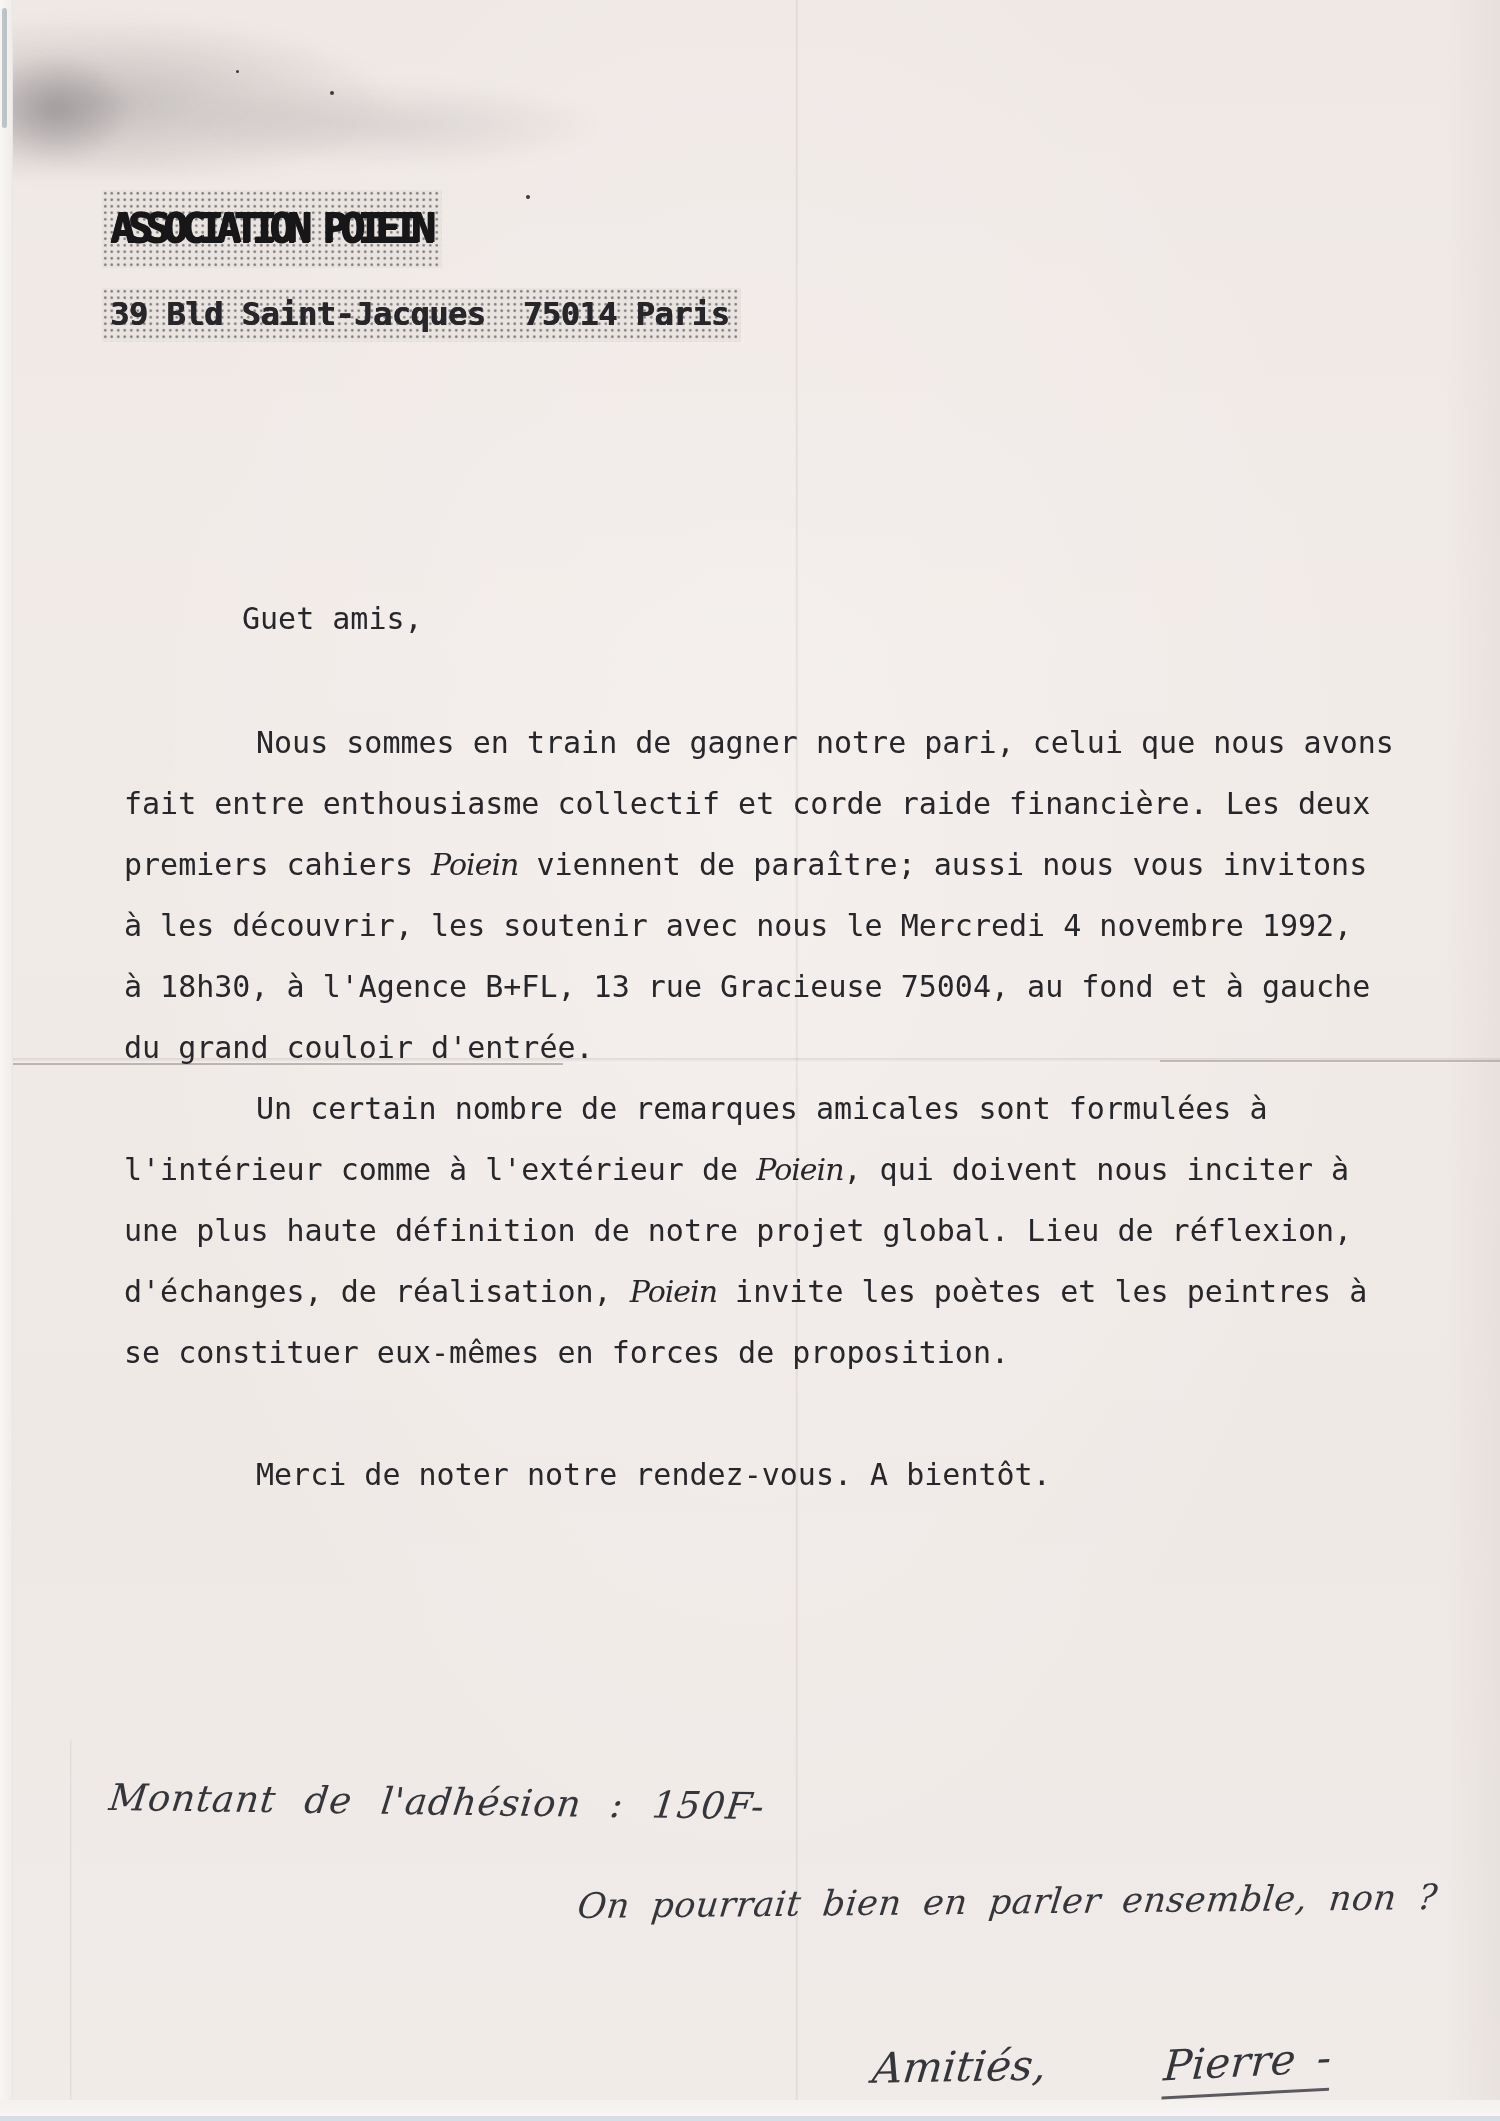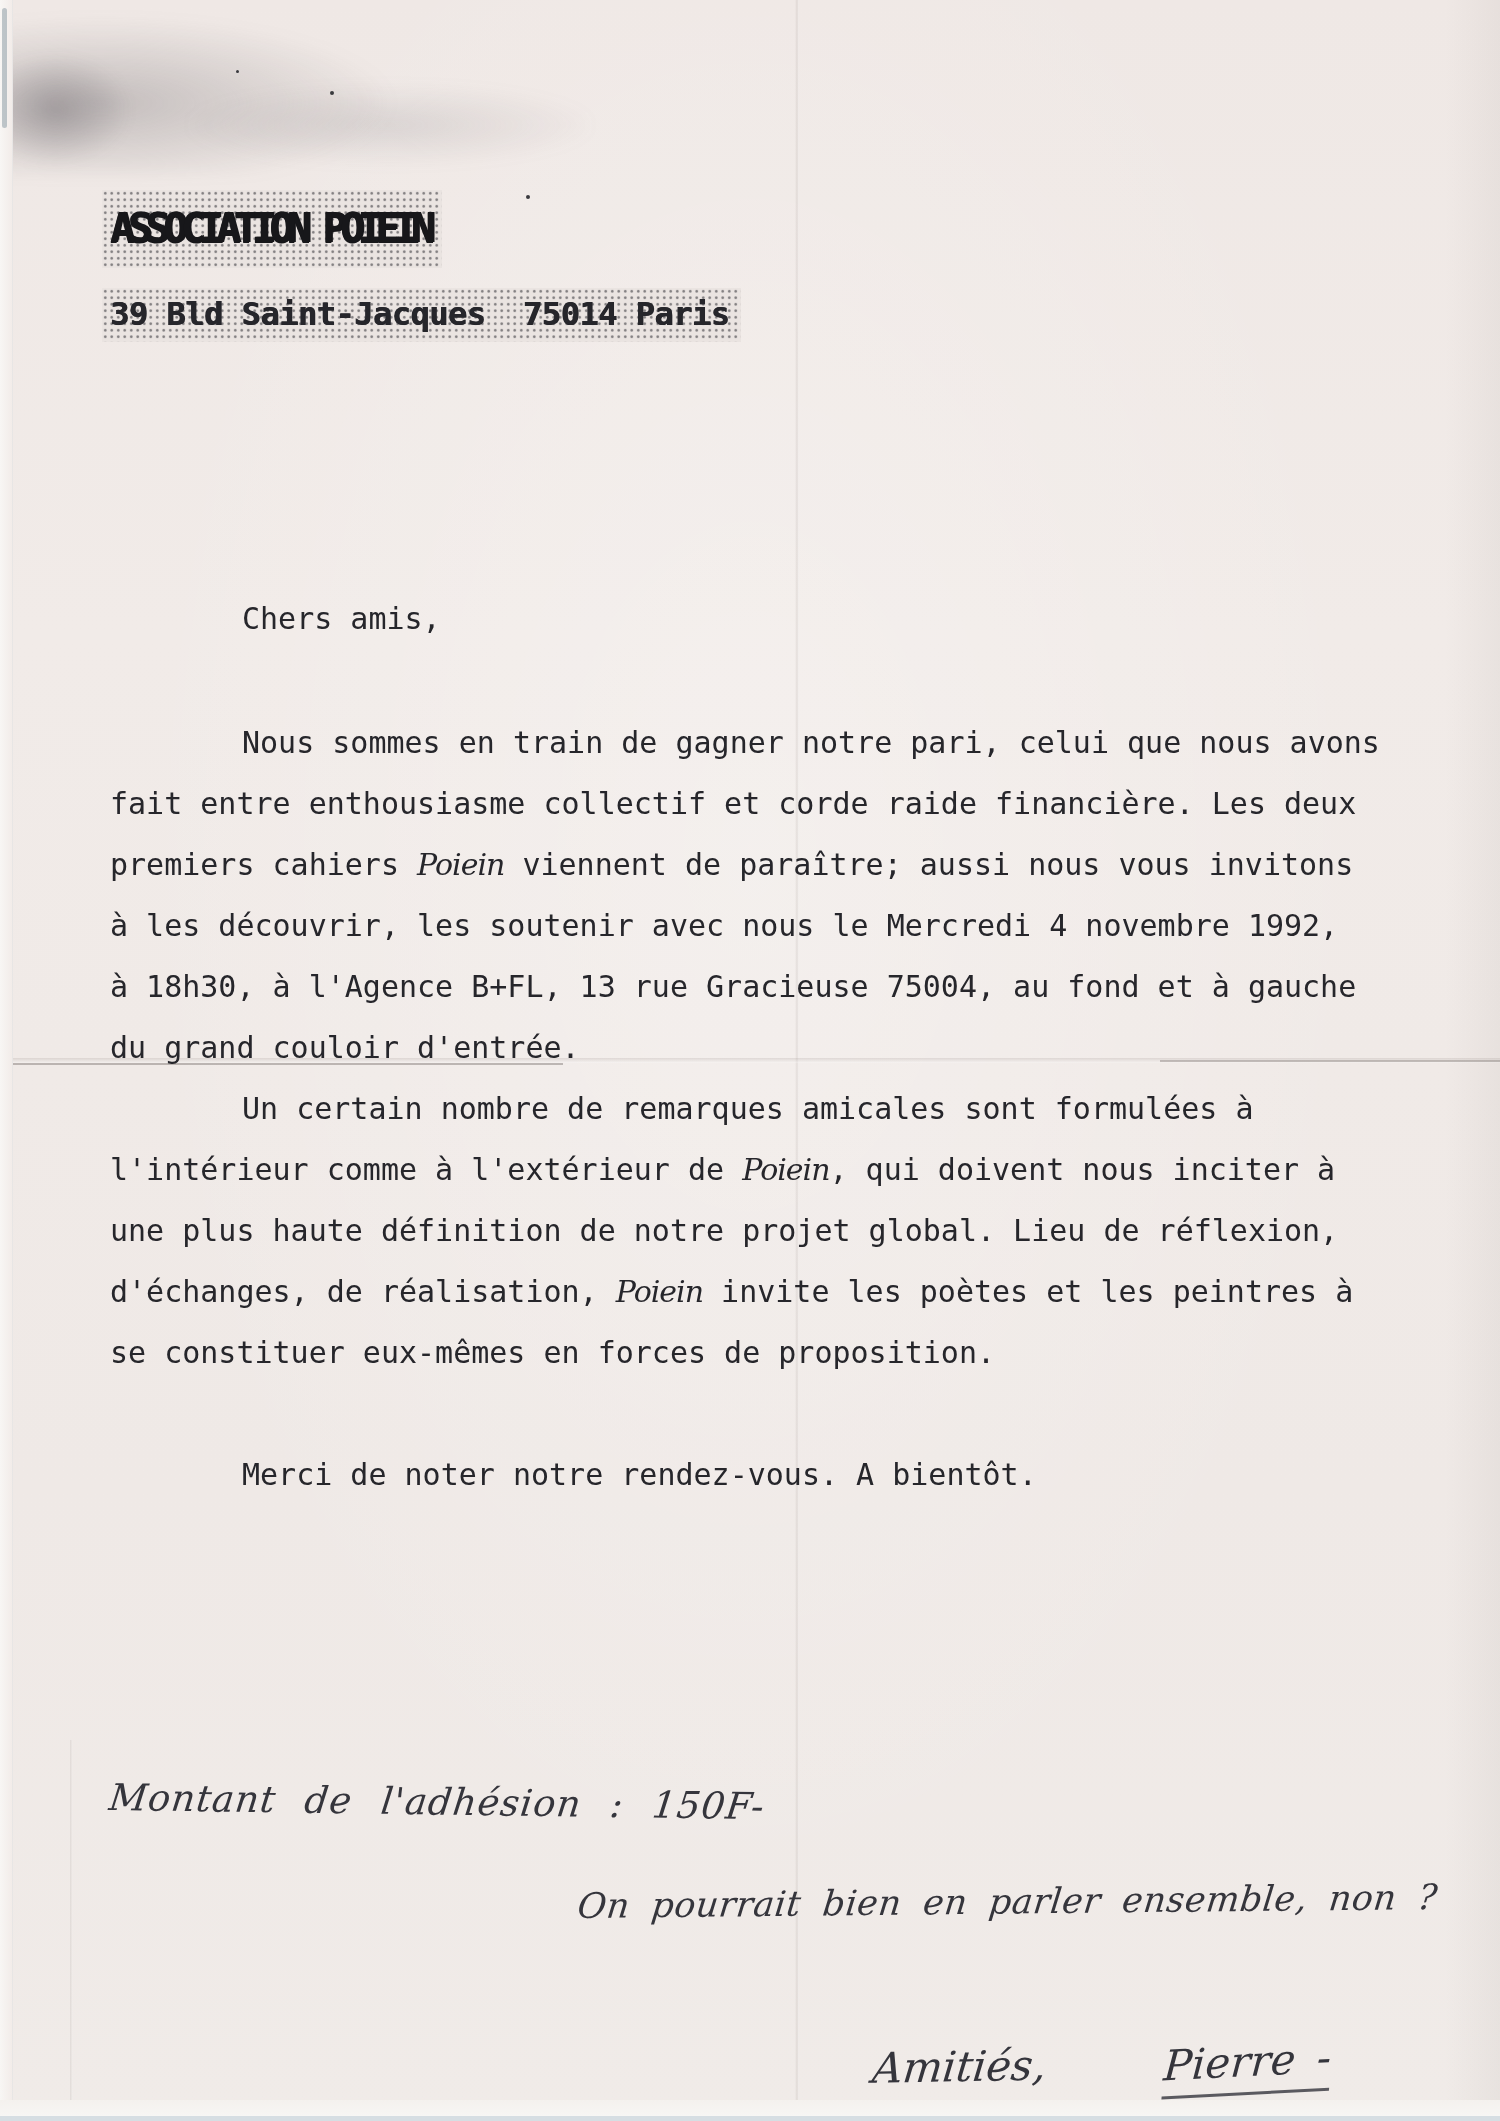--- a/index.html
+++ b/index.html
@@ -59,21 +59,21 @@
     font-weight:bold;font-size:32px;letter-spacing:-0.5px;color:#26262b;
     text-shadow:0.8px 0 0 currentColor;white-space:pre;
   }
   
   .type{color:#26262b;font-size:30px;line-height:61px;white-space:pre;}
   .date-line{position:absolute;left:945px;top:468px;font-size:29px;}
   .salutation{position:absolute;left:110px;top:588px;text-indent:132px;}
   .letter-body{position:absolute;left:110px;top:712px;width:1310px;}
   .paragraph{margin:0;}
   .paragraph.spaced{margin-top:61px;}
-  .line{white-space:pre;}
+  .line{white-space:pre;margin-left:14px;}
   .line.indent{text-indent:132px;}
   .poiein{font-family:"DejaVu Serif", serif;font-style:italic;font-weight:normal;letter-spacing:-1px;}
   
   .signatories{
     position:absolute;left:106px;top:1684px;
     font-family:"DejaVu Serif", serif;font-style:italic;font-weight:bold;
     font-size:30px;color:#202024;letter-spacing:-0.3px;white-space:pre;
   }
   
   .hand{
@@ -107,21 +107,21 @@
   <div class="fold-v-bl"></div>
 
   <div class="org-name-block halftone">
     <span class="org-name">ASSOCIATION POIEIN</span>
   </div>
   <div class="org-address-block halftone">
     <span class="org-address">39 Bld Saint-Jacques  75014 Paris</span>
   </div>
 
 
-  <div class="type salutation">Chers amis,</div>
+  <div class="type salutation">Guet amis,</div>
 
   <div class="letter-body type"><div class="paragraph"><div class="line indent"><span>Nous sommes en train de gagner notre pari, celui que nous avons</span></div><div class="line"><span>fait entre enthousiasme collectif et corde raide financière. Les deux</span></div><div class="line"><span>premiers cahiers </span><span class="poiein">Poiein</span><span> viennent de paraître; aussi nous vous invitons</span></div><div class="line"><span>à les découvrir, les soutenir avec nous le Mercredi 4 novembre 1992,</span></div><div class="line"><span>à 18h30, à l'Agence B+FL, 13 rue Gracieuse 75004, au fond et à gauche</span></div><div class="line"><span>du grand couloir d'entrée.</span></div></div><div class="paragraph"><div class="line indent"><span>Un certain nombre de remarques amicales sont formulées à</span></div><div class="line"><span>l'intérieur comme à l'extérieur de </span><span class="poiein">Poiein</span><span>, qui doivent nous inciter à</span></div><div class="line"><span>une plus haute définition de notre projet global. Lieu de réflexion,</span></div><div class="line"><span>d'échanges, de réalisation, </span><span class="poiein">Poiein</span><span> invite les poètes et les peintres à</span></div><div class="line"><span>se constituer eux-mêmes en forces de proposition.</span></div></div><div class="paragraph spaced"><div class="line indent"><span>Merci de noter notre rendez-vous. A bientôt.</span></div></div></div>
 
 
   <div class="hand hw-membership">Montant de l'adhésion : 150F-</div>
   <div class="hand hw-question">On pourrait bien en parler ensemble, non ?</div>
   <div class="hand hw-closing">
     <span>Amitiés,</span><span class="hw-signature">Pierre -</span>
   </div>
 

